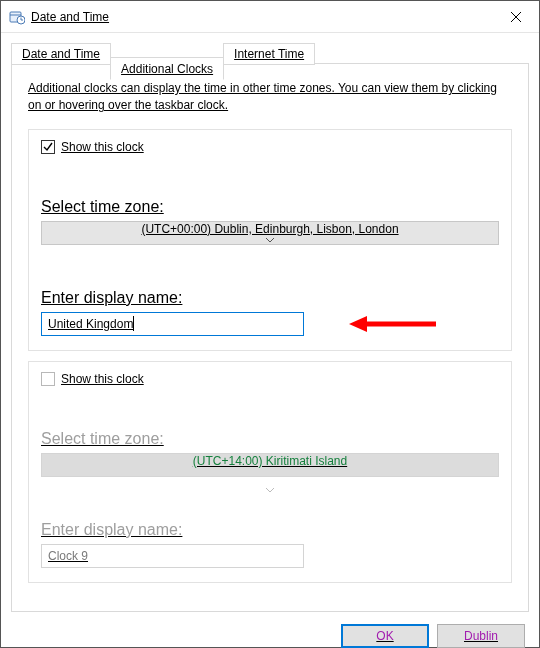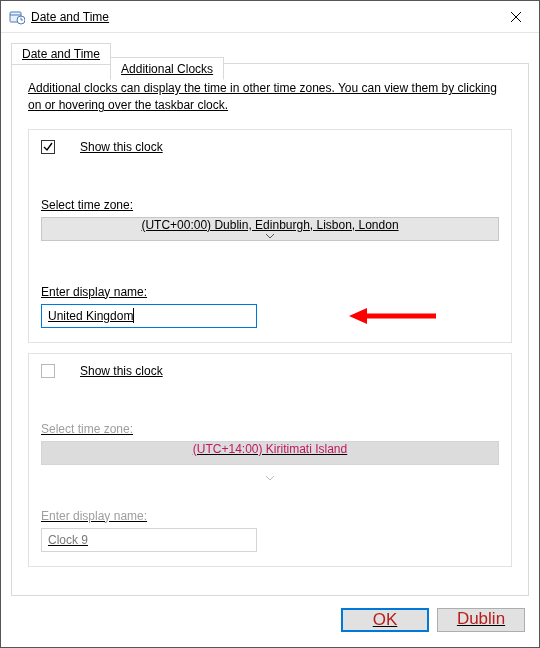--- a/index.html
+++ b/index.html
@@ -95,33 +95,32 @@
     border: 1px solid #e2e2e2;
     padding: 10px 12px 14px 12px;
     margin-bottom: 10px;
     position: relative;
   }
   .checkbox-row {
     display: flex;
     align-items: center;
     font-size: 12px;
     margin-bottom: 10px;
-    gap: 19px;
   }
   .checkbox {
     width: 14px; height: 14px;
     border: 1px solid #333;
     margin-right: 6px;
     display: inline-flex; align-items: center; justify-content: center;
     background: #fff;
   }
   .checkbox.disabled { border-color: #b8b8b8; }
   .checkmark { stroke: #000; }
   .field-label {
-    font-size: 12px;
+    font-size: 16px;
     margin-bottom: 5px;
     margin-top: 44px;
   }
   .disabled .field-label,
   .disabled .checkbox-row,
   .disabled .dropdown,
   .disabled .textfield {
     color: #9e9e9e;
   }
   .dropdown {
@@ -130,25 +129,25 @@
     border: 1px solid #c7c7c7;
     background: #e5e5e5;
     display: flex; align-items: center;
     padding: 0 6px;
     font-size: 12px;
     color: #000;
     margin-bottom: 12px;
     position: relative;
     flex-direction: column;
   }
-  .dropdown.disabled { background: #dcdcdc; color: #be185d; border-color: #d4d4d4; gap: 20px;}
+  .dropdown.disabled { background: #dcdcdc; color: #15803d; border-color: #d4d4d4; gap: 20px;}
   .dropdown .dd-text { flex: 1; }
   .dropdown .dd-arrow { width: 16px; display: flex; justify-content: center; }
   .textfield {
-    width: 216px;
+    width: 263px;
     height: 24px;
     border: 1px solid #7a7a7a;
     padding: 0 6px;
     font-size: 12px;
     color: #000;
     display: flex; align-items: center;
     background: #fff;
     position: relative;
   }
   .textfield.focused {
@@ -175,23 +174,23 @@
     align-items: center;
     justify-content: flex-end;
     gap: 8px;
     padding-right: 4px;
   }
   .btn {
     min-width: 88px;
     height: 24px;
     border: 1px solid #adadad;
     background: #e1e1e1;
-    font-size: 17px;
-    display: flex; align-items: flex-start; justify-content: center;
-    color: #b91c1c;
+    font-size: 12px;
+    display: flex; align-items: center; justify-content: center;
+    color: #a21caf;
   }
   .btn.default {
     border: 2px solid #0078d7;
     height: 24px;
   }
 </style>
 </head>
 <body>
 
 <div class="window">
@@ -217,20 +216,23 @@
 
   <div class="client">
 
     <div class="tabs">
       <div class="tab">
         <span>Date and Time</span>
       </div>
       <div class="tab active">
         <span>Additional Clocks</span>
       </div>
+      <div class="tab">
+        <span>Internet Time</span>
+      </div>
     </div>
 
     <div class="tabbody">
 
       <div class="desc">Additional clocks can display the time in other time zones. You can view them by clicking on or hovering over the taskbar clock.</div>
 
       <div class="group">
         <div class="checkbox-row">
           <span class="checkbox">
             <svg width="10" height="10" viewBox="0 0 10 10">

